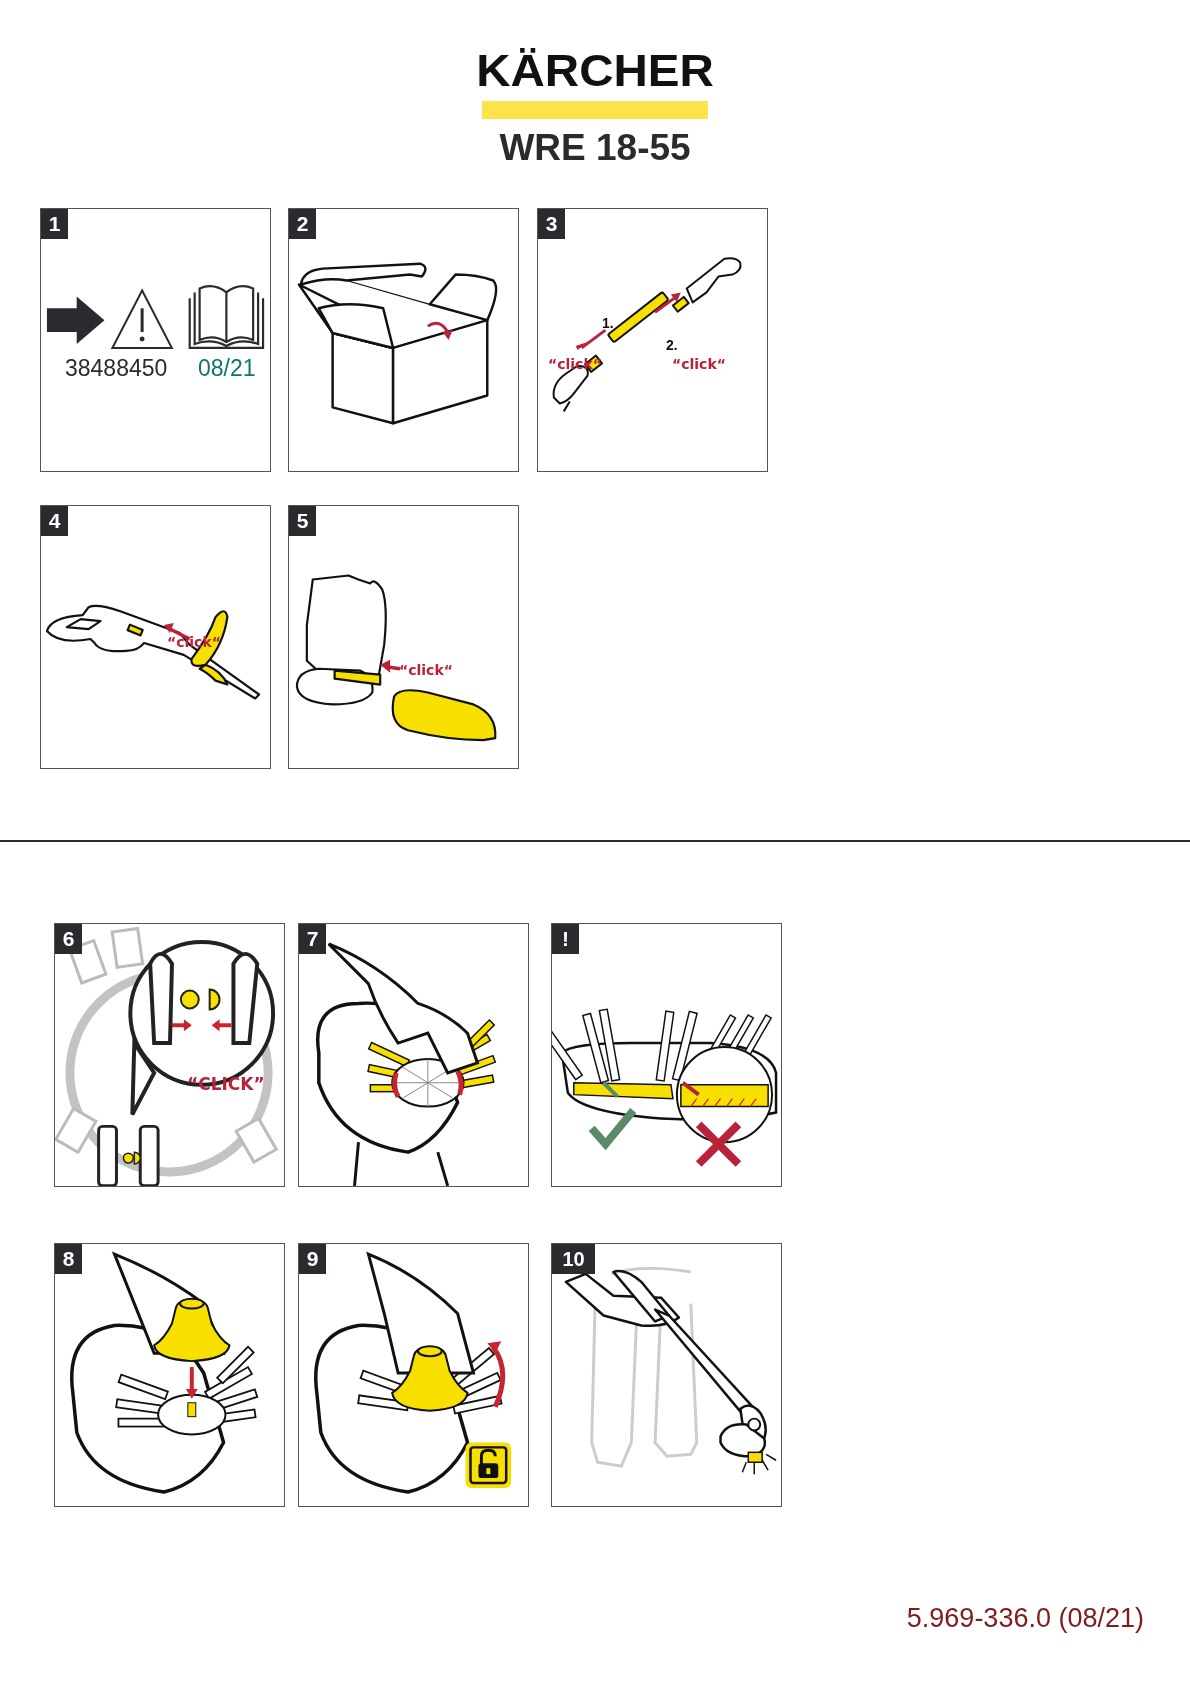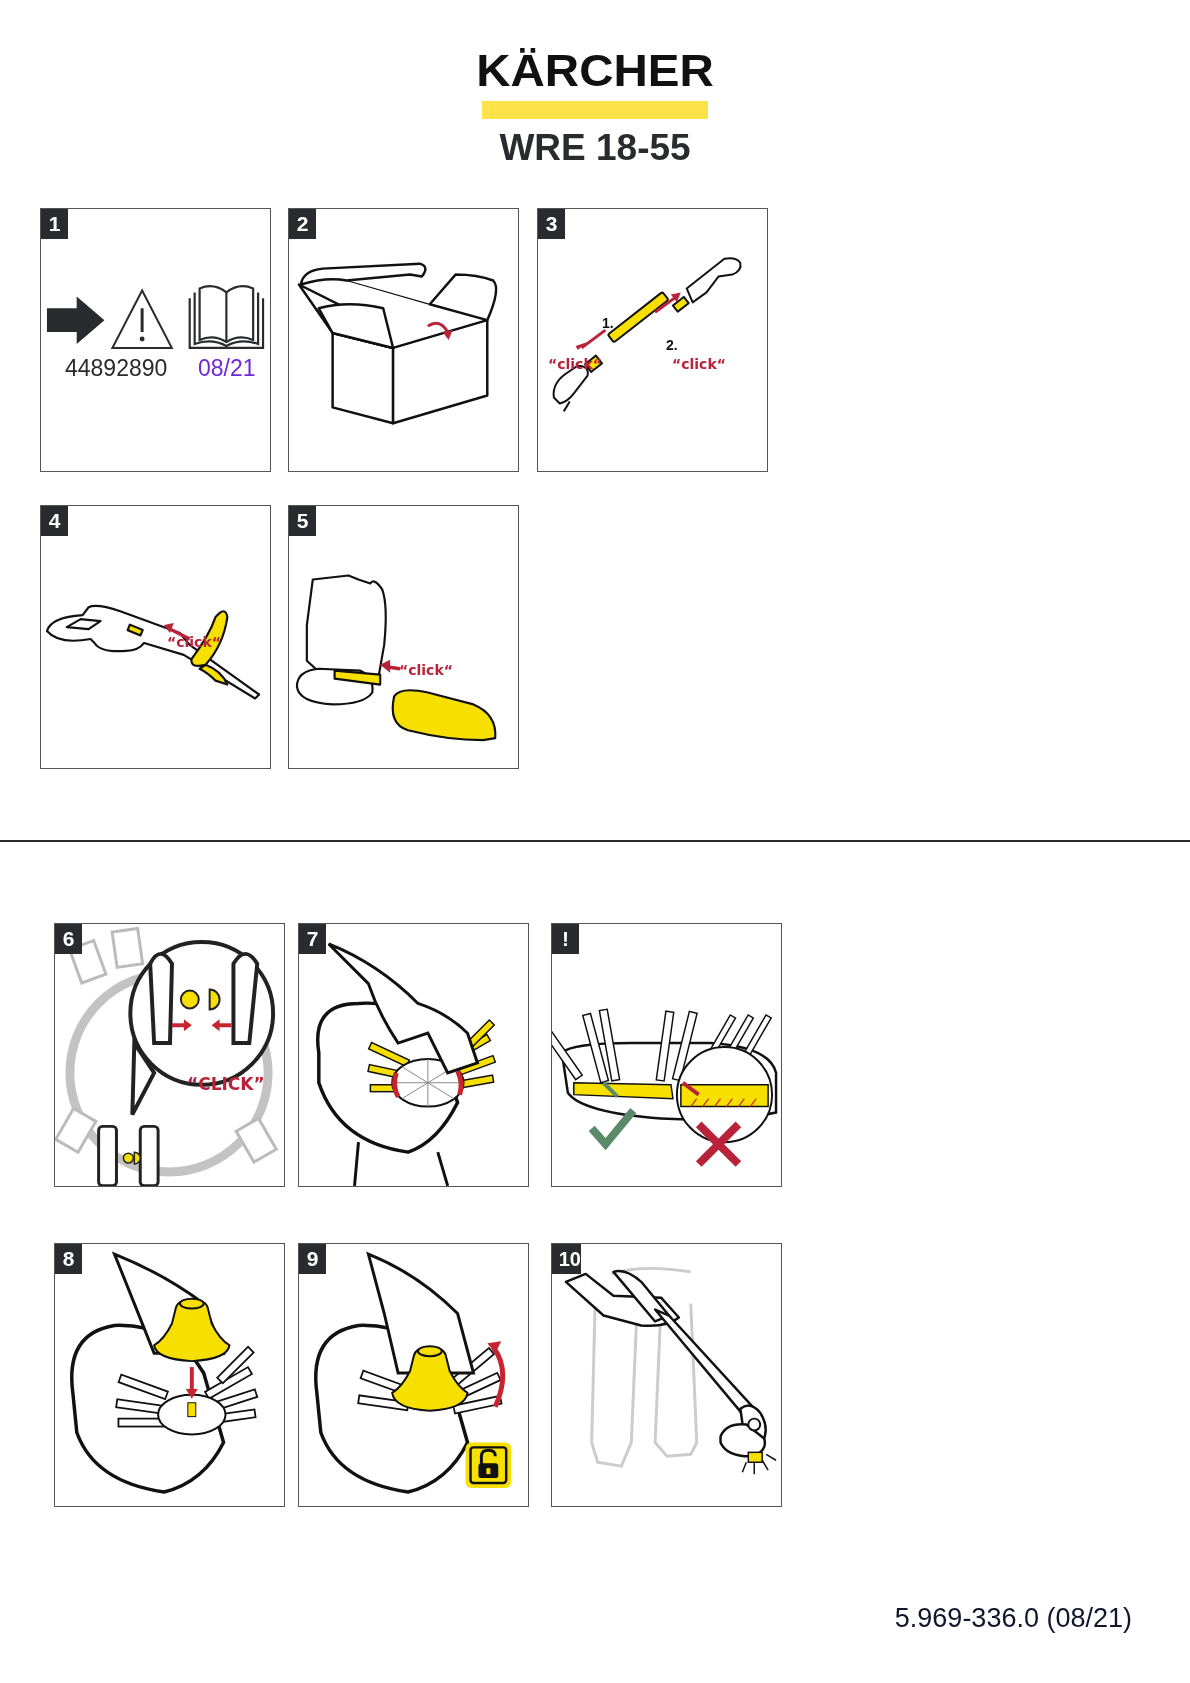--- a/index.html
+++ b/index.html
@@ -3,28 +3,28 @@
 <meta charset="utf-8">
 <style>
   html, body { margin: 0; padding: 0; background: #ffffff; }
   body { width: 1190px; height: 1683px; position: relative; font-family: "Liberation Sans", sans-serif; color: #2a2b2e; overflow: hidden; }
   .logo { position: absolute; left: 482px; top: 49px; width: 226px; text-align: center; }
   .logo-text { font-family: "Liberation Sans", sans-serif; font-weight: 900; font-size: 44px; letter-spacing: 0px; color: #111; line-height: 44px; transform: scaleX(1.08); display: inline-block; }
   .logo-bar { width: 226px; height: 18px; background: #fde24a; margin-top: 8px; }
   .model { position: absolute; left: 0; width: 1190px; top: 127px; text-align: center; font-weight: 700; font-size: 37px; color: #2a2b2e; }
   .panel { position: absolute; width: 231px; height: 264px; border: 1.5px solid #555; box-sizing: border-box; background: #fff; overflow: hidden; }
   .badge { position: absolute; left: 0; top: 0; width: 27px; height: 30px; background: #2a2b2e; color: #fff; font-weight: 700; font-size: 21px; line-height: 30px; text-align: center; z-index: 2; }
-  .badge.wide { width: 29px; font-size: 20px; text-align: right; }
+  .badge.wide { width: 43px; font-size: 20px; }
   .panel svg { position: absolute; left: 0; top: 0; width: 100%; height: 100%; }
   .p1-code { position: absolute; top: 146px; left: 24px; font-size: 23px; color: #2a2b2e; }
-  .p1-date { position: absolute; top: 146px; left: 157px; font-size: 23px; color: #6d28d9; }
+  .p1-date { position: absolute; top: 146px; left: 157px; font-size: 23px; color: #0f766e; }
   .click { position: absolute; color: #b8233a; font-weight: 700; font-family: "DejaVu Sans", sans-serif; margin-top: 32px; }
   .stepnum { position: absolute; color: #111; font-weight: 700; font-size: 14px; }
   .divider { position: absolute; left: 0; top: 840px; width: 1190px; height: 2px; background: #2a2b2e; }
-  .footer { position: absolute; right: 58px; top: 1603px; font-size: 27px; color: #0f172a; }
+  .footer { position: absolute; right: 46px; top: 1603px; font-size: 27px; color: #7f1d1d; }
 </style>
 </head>
 <body>
 
 <div class="logo">
   <div class="logo-text">KÄRCHER</div>
   <div class="logo-bar"></div>
 </div>
 <div class="model">WRE 18-55</div>
 
@@ -37,21 +37,21 @@
       <line x1="102" y1="100" x2="102" y2="124" stroke="#2a2b2e" stroke-width="3"></line>
       <circle cx="102" cy="131" r="2.5" fill="#2a2b2e"></circle>
     </g>
     <g fill="none" stroke="#2a2b2e" stroke-width="2.2">
       <path d="M150,90 L150,140 L224,140 L224,90"></path>
       <path d="M155,84 L155,136 Q172,130 187,138 Q202,130 219,136 L219,84"></path>
       <path d="M160,80 Q174,74 187,84 Q200,74 214,80 L214,132 Q200,126 187,134 Q174,126 160,132 Z"></path>
       <line x1="187" y1="84" x2="187" y2="134"></line>
     </g>
   </svg>
-  <div class="p1-code">44892890</div>
+  <div class="p1-code">38488450</div>
   <div class="p1-date">08/21</div>
 </div>
 
 <div class="panel" style="left:288px; top:208px;">
   <div class="badge">2</div>
   <svg viewBox="0 0 231 264">
     <g fill="#fff" stroke="#111" stroke-width="2.5" stroke-linejoin="round">
       <path d="M44,125 L44,200 L105,216 L105,140 Z"></path>
       <path d="M105,140 L105,216 L200,188 L200,112 Z"></path>
       <path d="M10,76 L44,125 L105,140 L58,100 Z" fill="#fff"></path>

